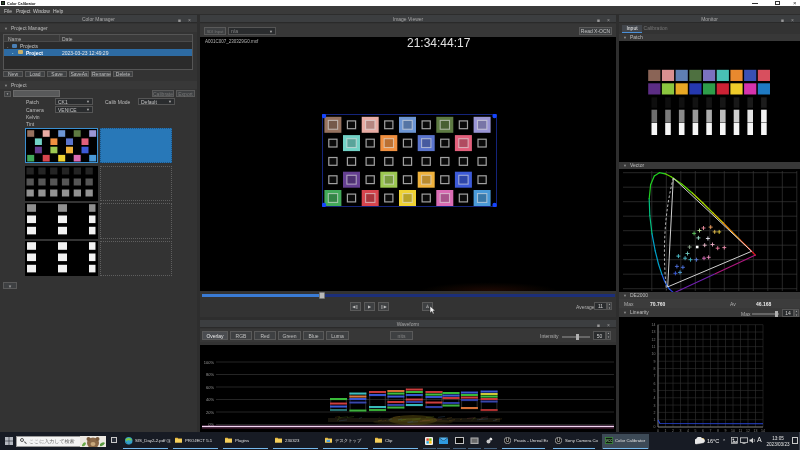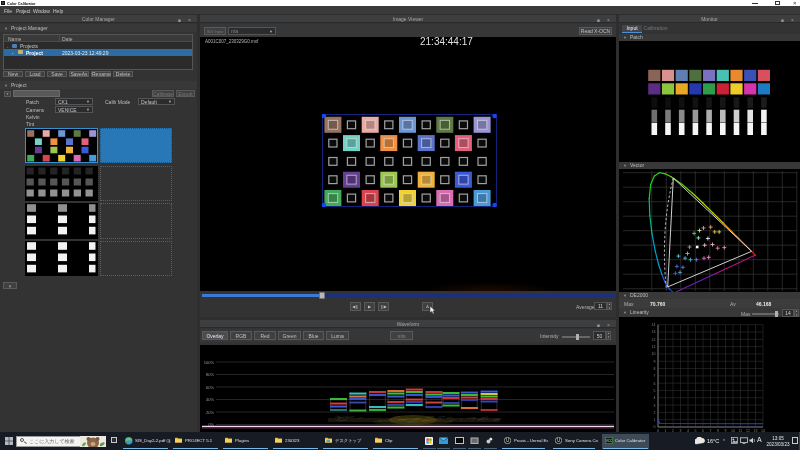--- a/index.html
+++ b/index.html
@@ -157,21 +157,21 @@
 <div class="abs" id="centerp" style="left:200px;top:15px;width:416px;height:302px;background:#333">
  <div class="phead" style="left:0;top:0;width:416px;height:8px;line-height:8px">Image Viewer<span class="pins">■ ×</span></div>
  <div class="abs" style="left:0;top:9px;width:416px;height:13px;background:#373737">
   <div class="btn" style="left:4px;top:3px;width:22px;height:8px;line-height:7px;color:#777;font-size:4px">SDI Input</div>
   <div class="drop" style="left:28px;top:3px;width:48px;height:8px;line-height:7px;color:#888"><span style="margin-left:2px">n/a</span><span class="dar">▼</span></div>
   <div class="btn" style="left:379px;top:3px;width:33px;height:8px;line-height:7px">Read X-OCN</div>
  </div>
 
  <div class="abs" style="left:0;top:22px;width:416px;height:254px;background:#000;overflow:hidden" id="viewer">
   <div class="abs" style="left:5px;top:1.5px;font-size:4.5px;color:#b8b8b8">A001C007_230329G0.mxf</div>
-  <div class="abs" style="left:220px;top:-1px;font-size:10px;color:#e0e0e0">21:34:44:17</div>
+  <div class="abs" style="left:207px;top:-1px;font-size:12px;color:#e0e0e0">21:34:44:17</div>
   <div id="chartmount" class="abs" style="left:122px;top:77px;width:175px;height:93px">
           <svg width="175" height="93" viewBox="0 0 175 93" xmlns="http://www.w3.org/2000/svg">
             <rect x="0.5" y="0.5" width="174" height="92" fill="none" stroke="#14247a" stroke-width="1"></rect>
             <rect x="2.4" y="2.8" width="17" height="16" fill="#96725f"></rect>
             <rect x="6.3" y="6.4" width="9.3" height="8.8" fill="rgba(0,0,0,0.22)" stroke="#e0e0e0" stroke-width="1.1" stroke-opacity="0.62"></rect>
             <rect x="25.4" y="6.9" width="8.2" height="7.8" fill="#0b0b0b" stroke="#c4c4c4" stroke-width="1.2" stroke-opacity="0.82"></rect>
             <rect x="39.7" y="2.8" width="17" height="16" fill="#e8aca4"></rect>
             <rect x="43.6" y="6.4" width="9.3" height="8.8" fill="rgba(0,0,0,0.22)" stroke="#e0e0e0" stroke-width="1.1" stroke-opacity="0.62"></rect>
             <rect x="62.7" y="6.9" width="8.2" height="7.8" fill="#0b0b0b" stroke="#c4c4c4" stroke-width="1.2" stroke-opacity="0.82"></rect>
             <rect x="77.0" y="2.8" width="17" height="16" fill="#6d96d4"></rect>

